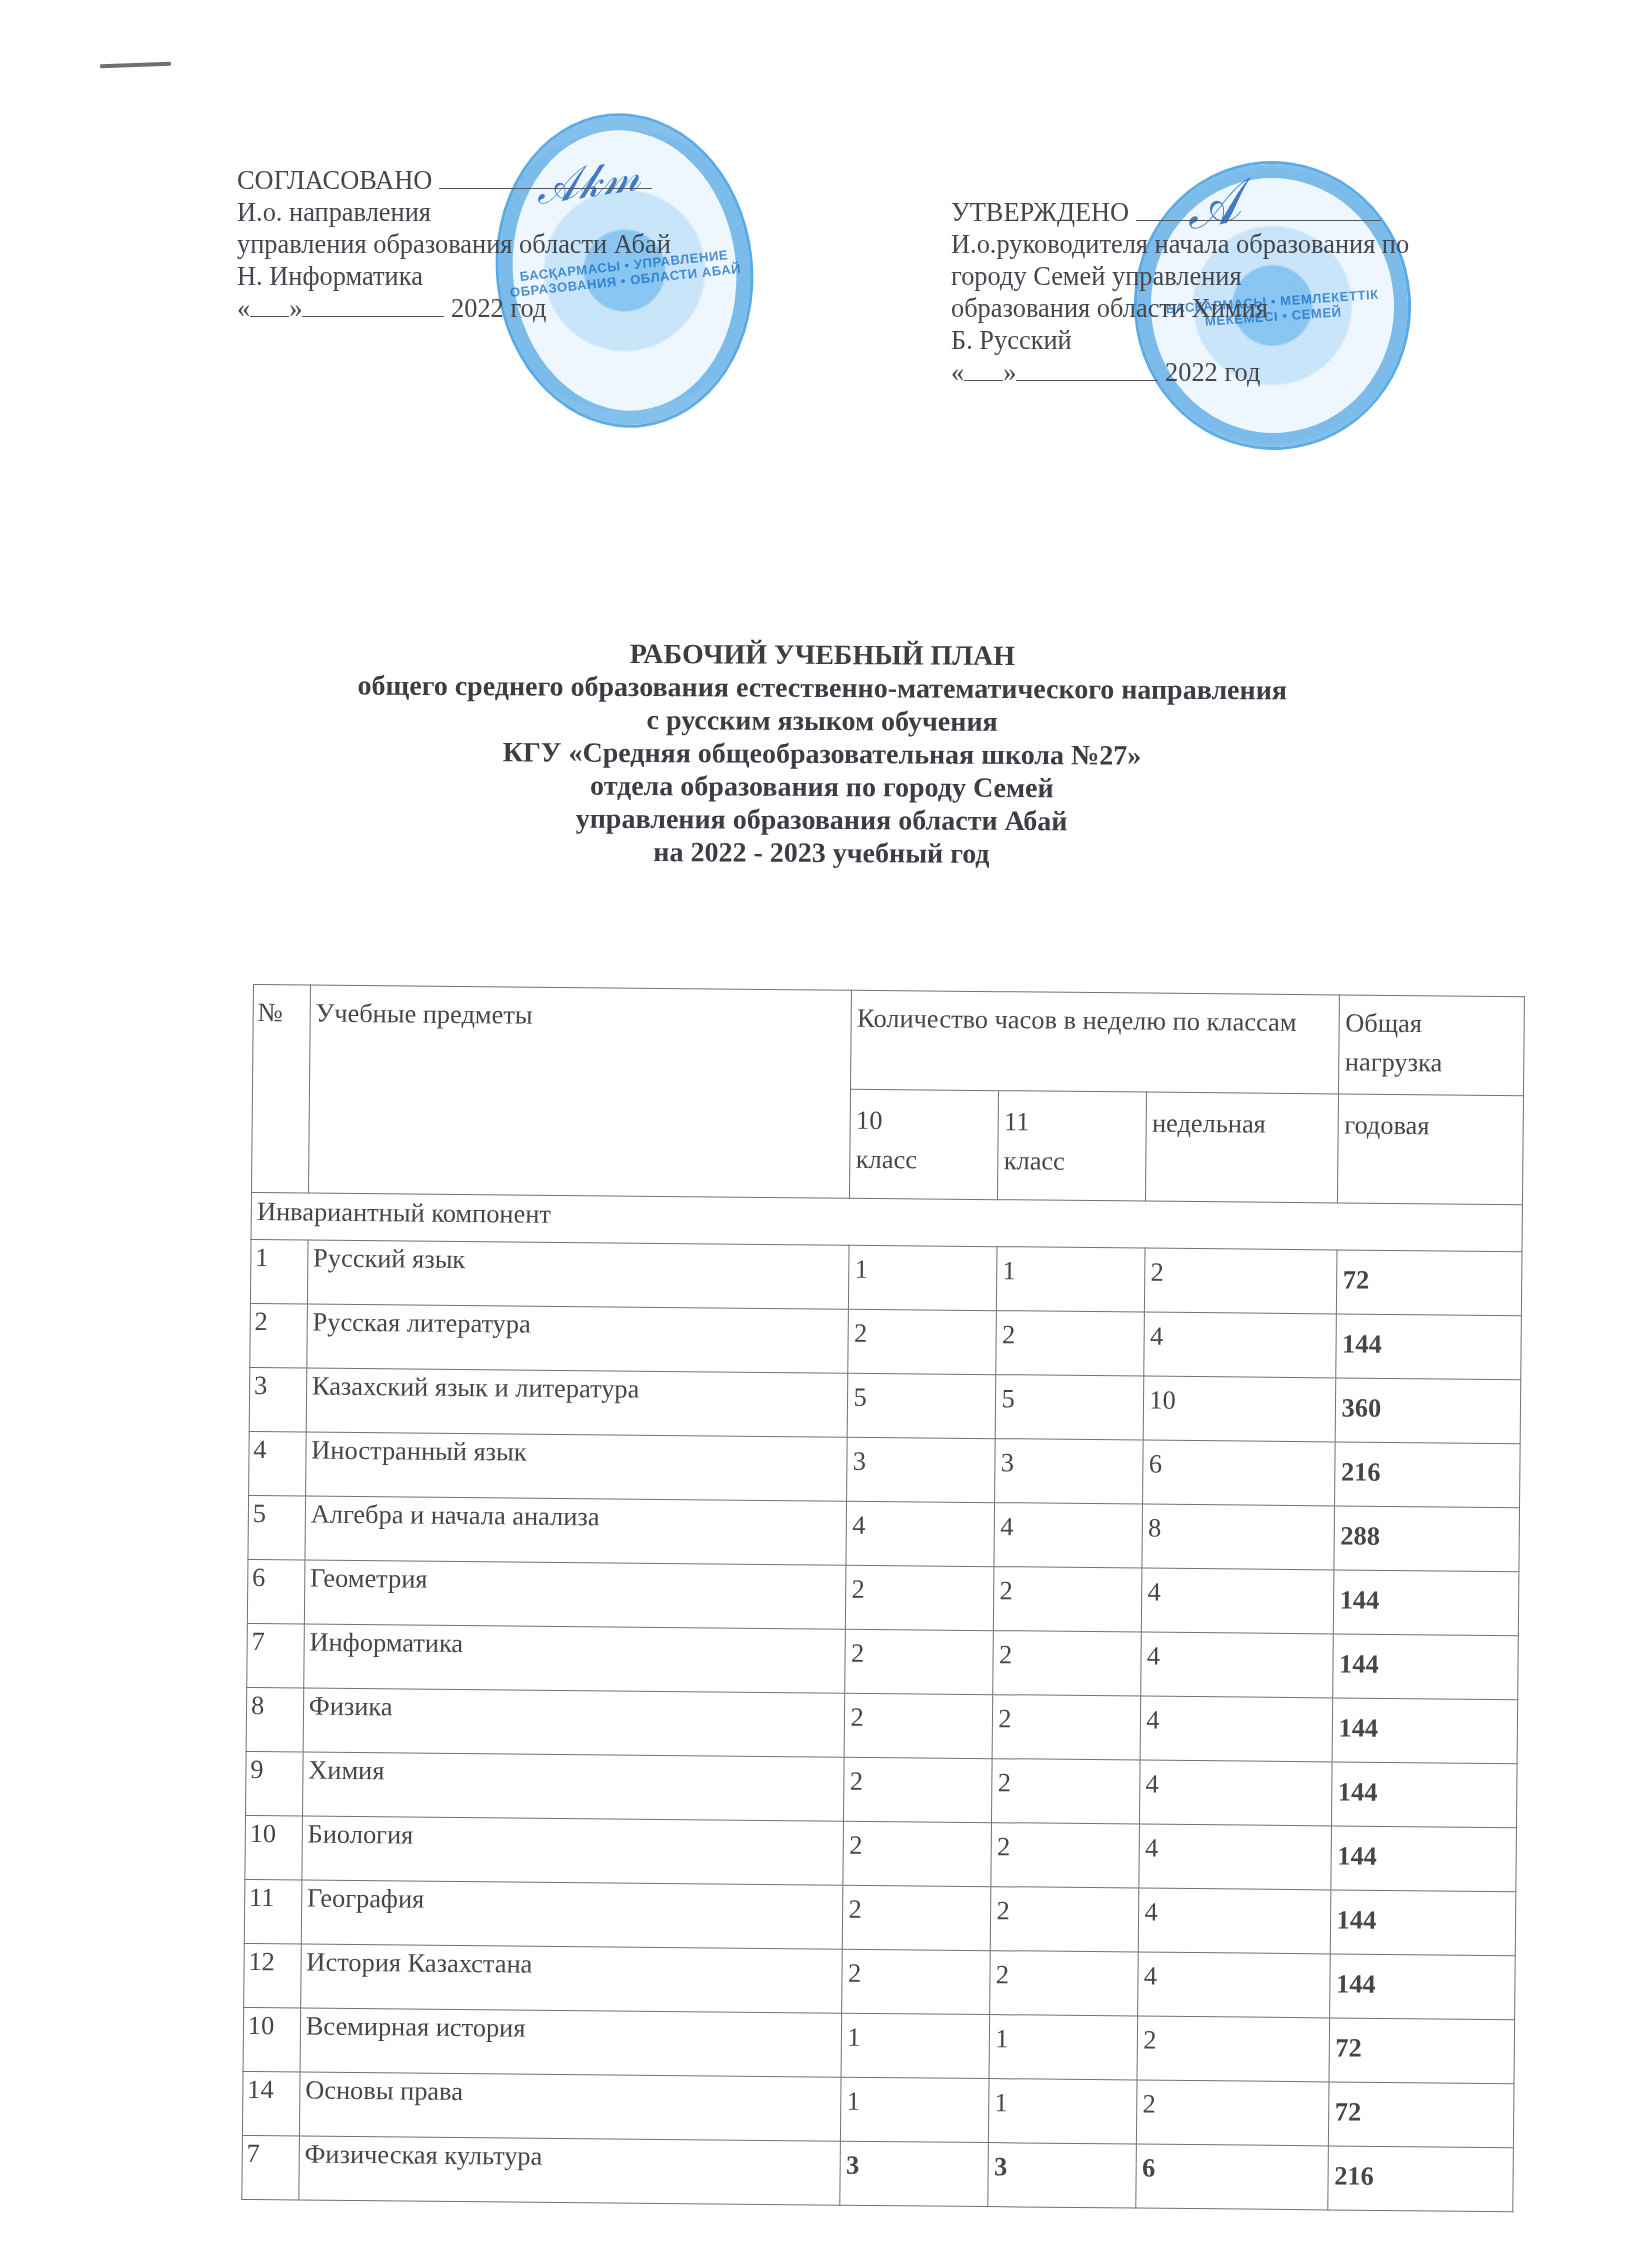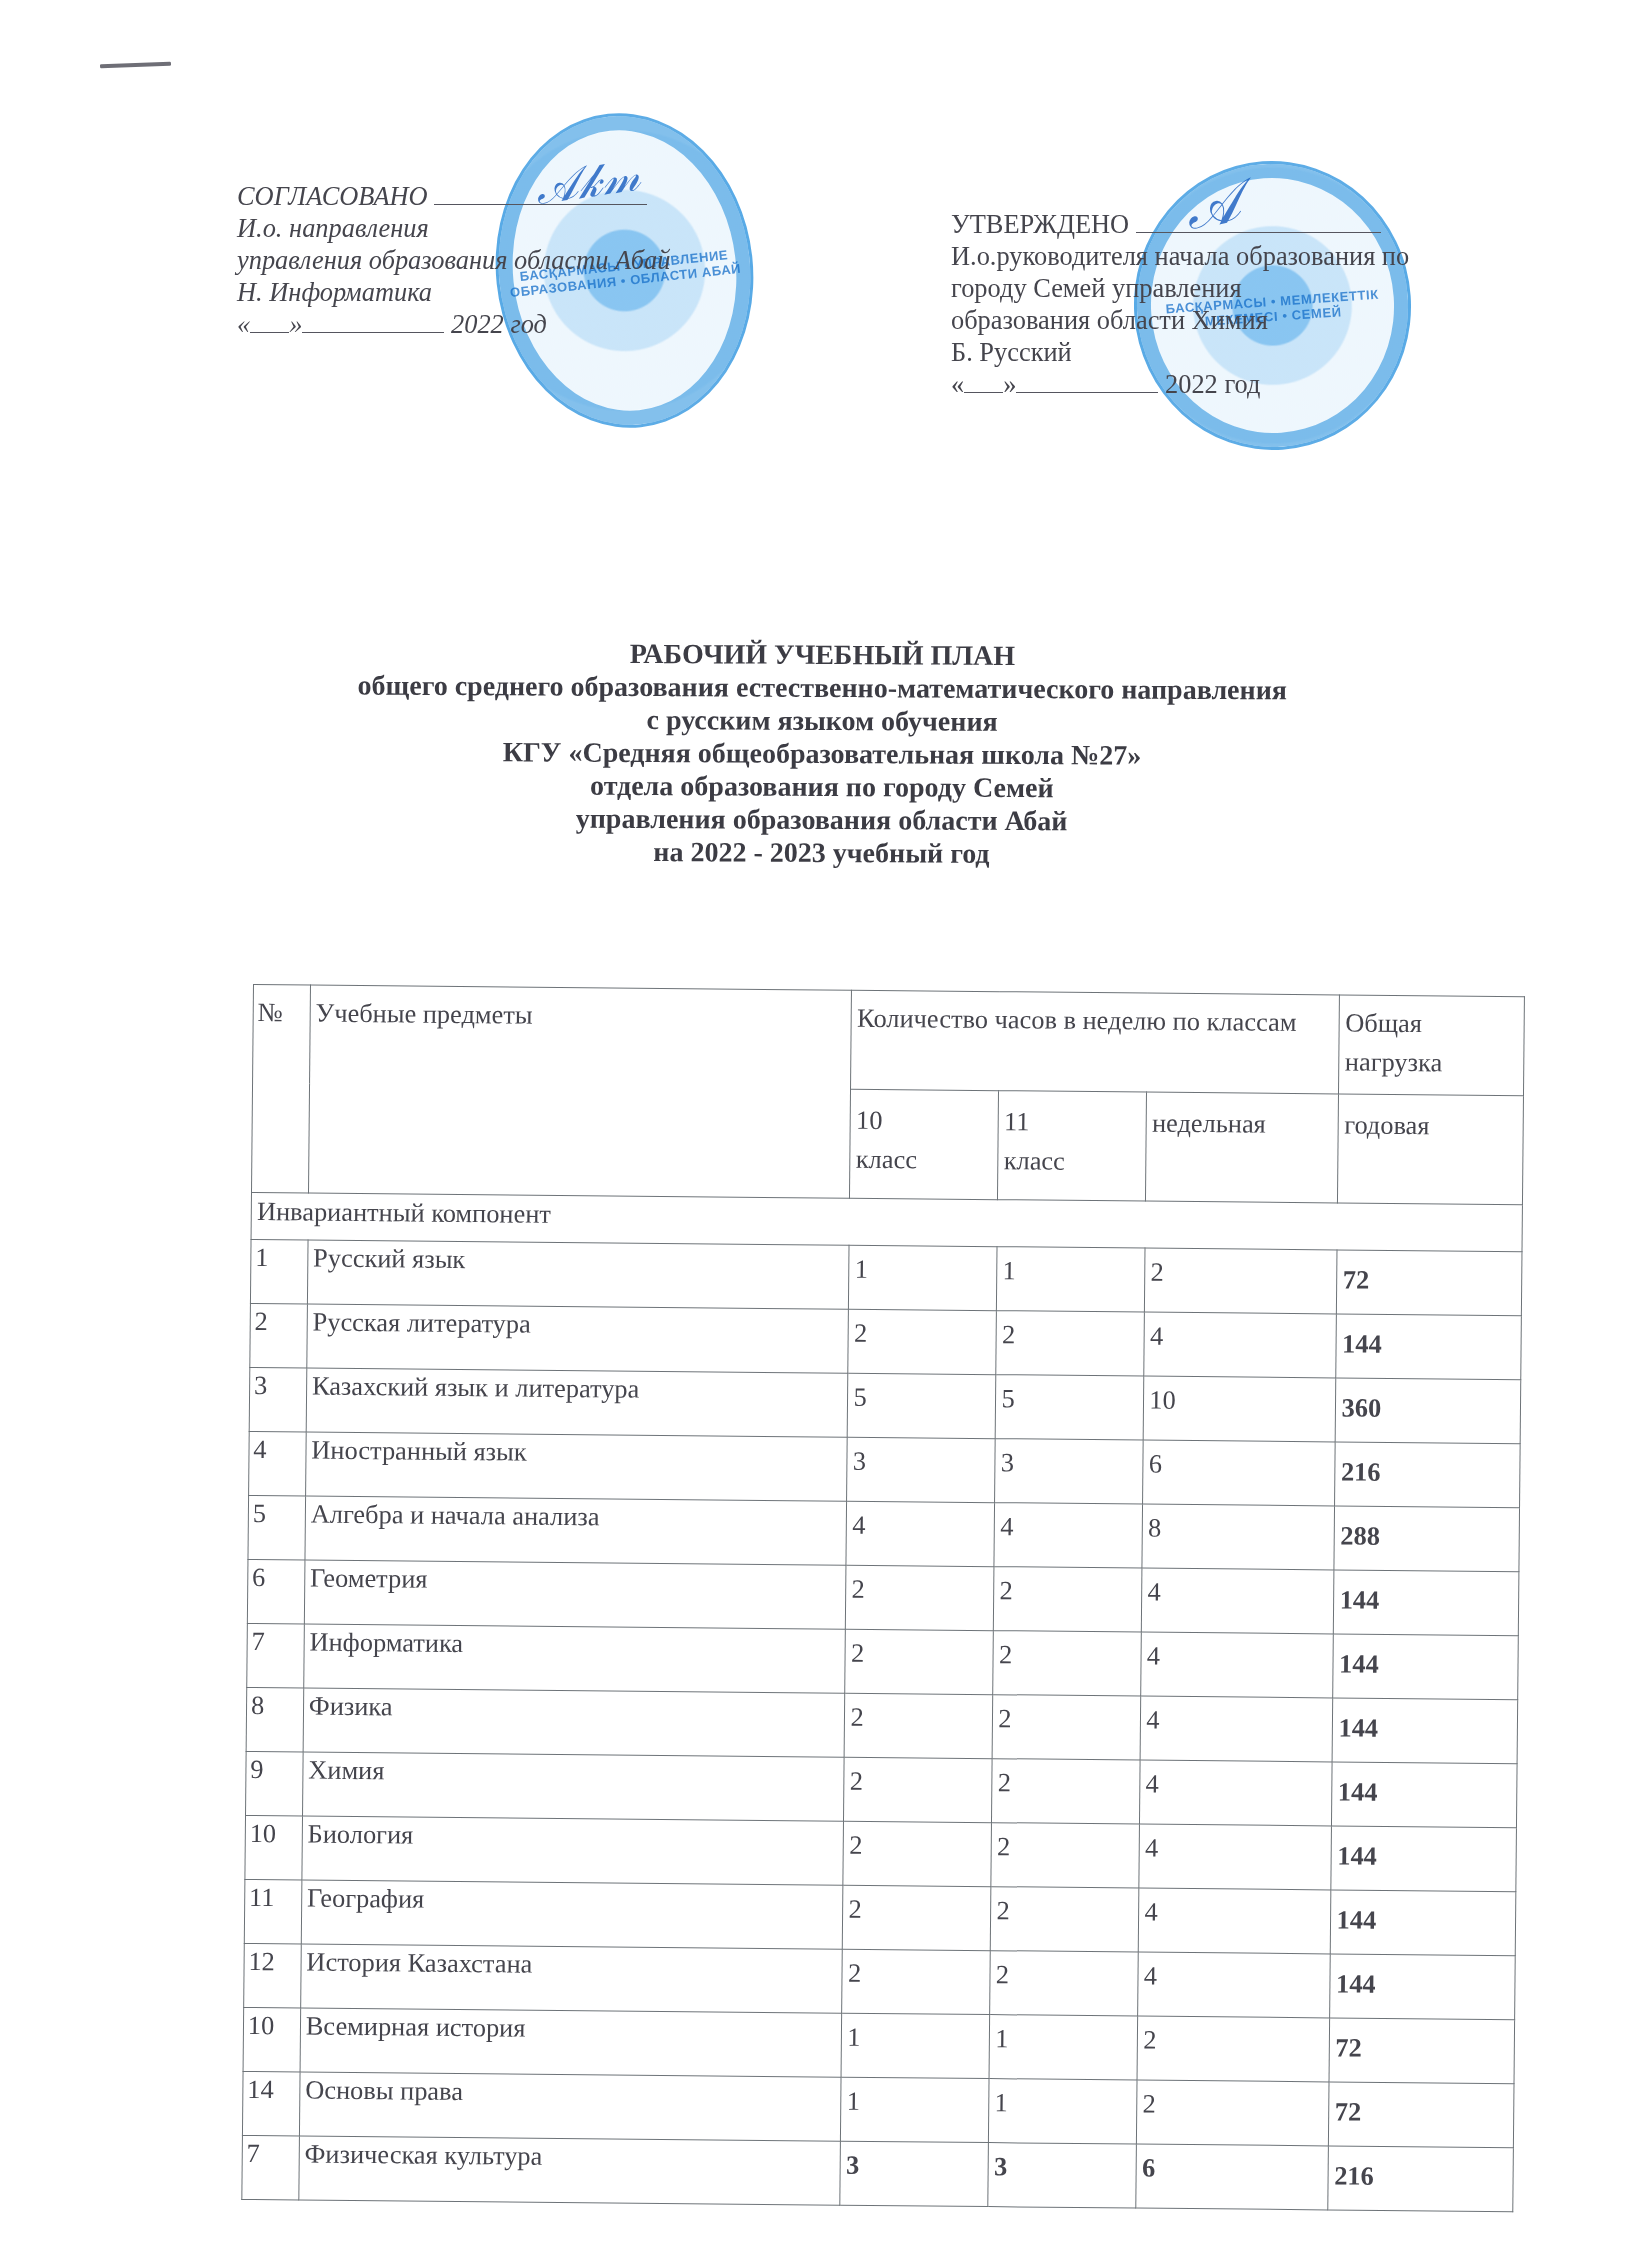--- a/index.html
+++ b/index.html
@@ -8,22 +8,22 @@
     font-family: "Liberation Serif", "DejaVu Serif", serif; color: #3a3a42;
   }
   .scan-mark {
     position: absolute; left: 100px; top: 63px; width: 71px; height: 3.9px;
     background: #55555e; transform: rotate(-2deg); border-radius: 1.3px; opacity: .85;
   }
   .approval {
     position: absolute; font-size: 26.4px; line-height: 32px; color: #45454d;
   }
   .approval .line { white-space: nowrap; }
-  .approval.left { left: 237px; top: 180px; font-style: italic; }
-  .approval.right { left: 951px; top: 208px; }
+  .approval.left { left: 237px; top: 164px; }
+  .approval.right { left: 951px; top: 196px; }
   .sig-rule { display: inline-block; border-bottom: 1.9px solid #55555e; vertical-align: baseline; }
   .blank-short { display: inline-block; width: 39px; border-bottom: 1.9px solid #55555e; }
   .blank-long { display: inline-block; width: 142px; border-bottom: 1.9px solid #55555e; }
 
   .stamp {
     position: absolute; border-radius: 50%;
     border: 3.9px solid rgba(30,140,220,.72);
     box-shadow: inset 0 0 0 11.6px rgba(255,255,255,0), inset 0 0 0 14px rgba(30,140,220,.55);
     background: radial-gradient(circle, rgba(40,150,230,.55) 0 20%, rgba(40,150,230,.25) 21% 40%, rgba(40,150,230,.08) 41% 70%, rgba(255,255,255,0) 71%);
     pointer-events: none;

